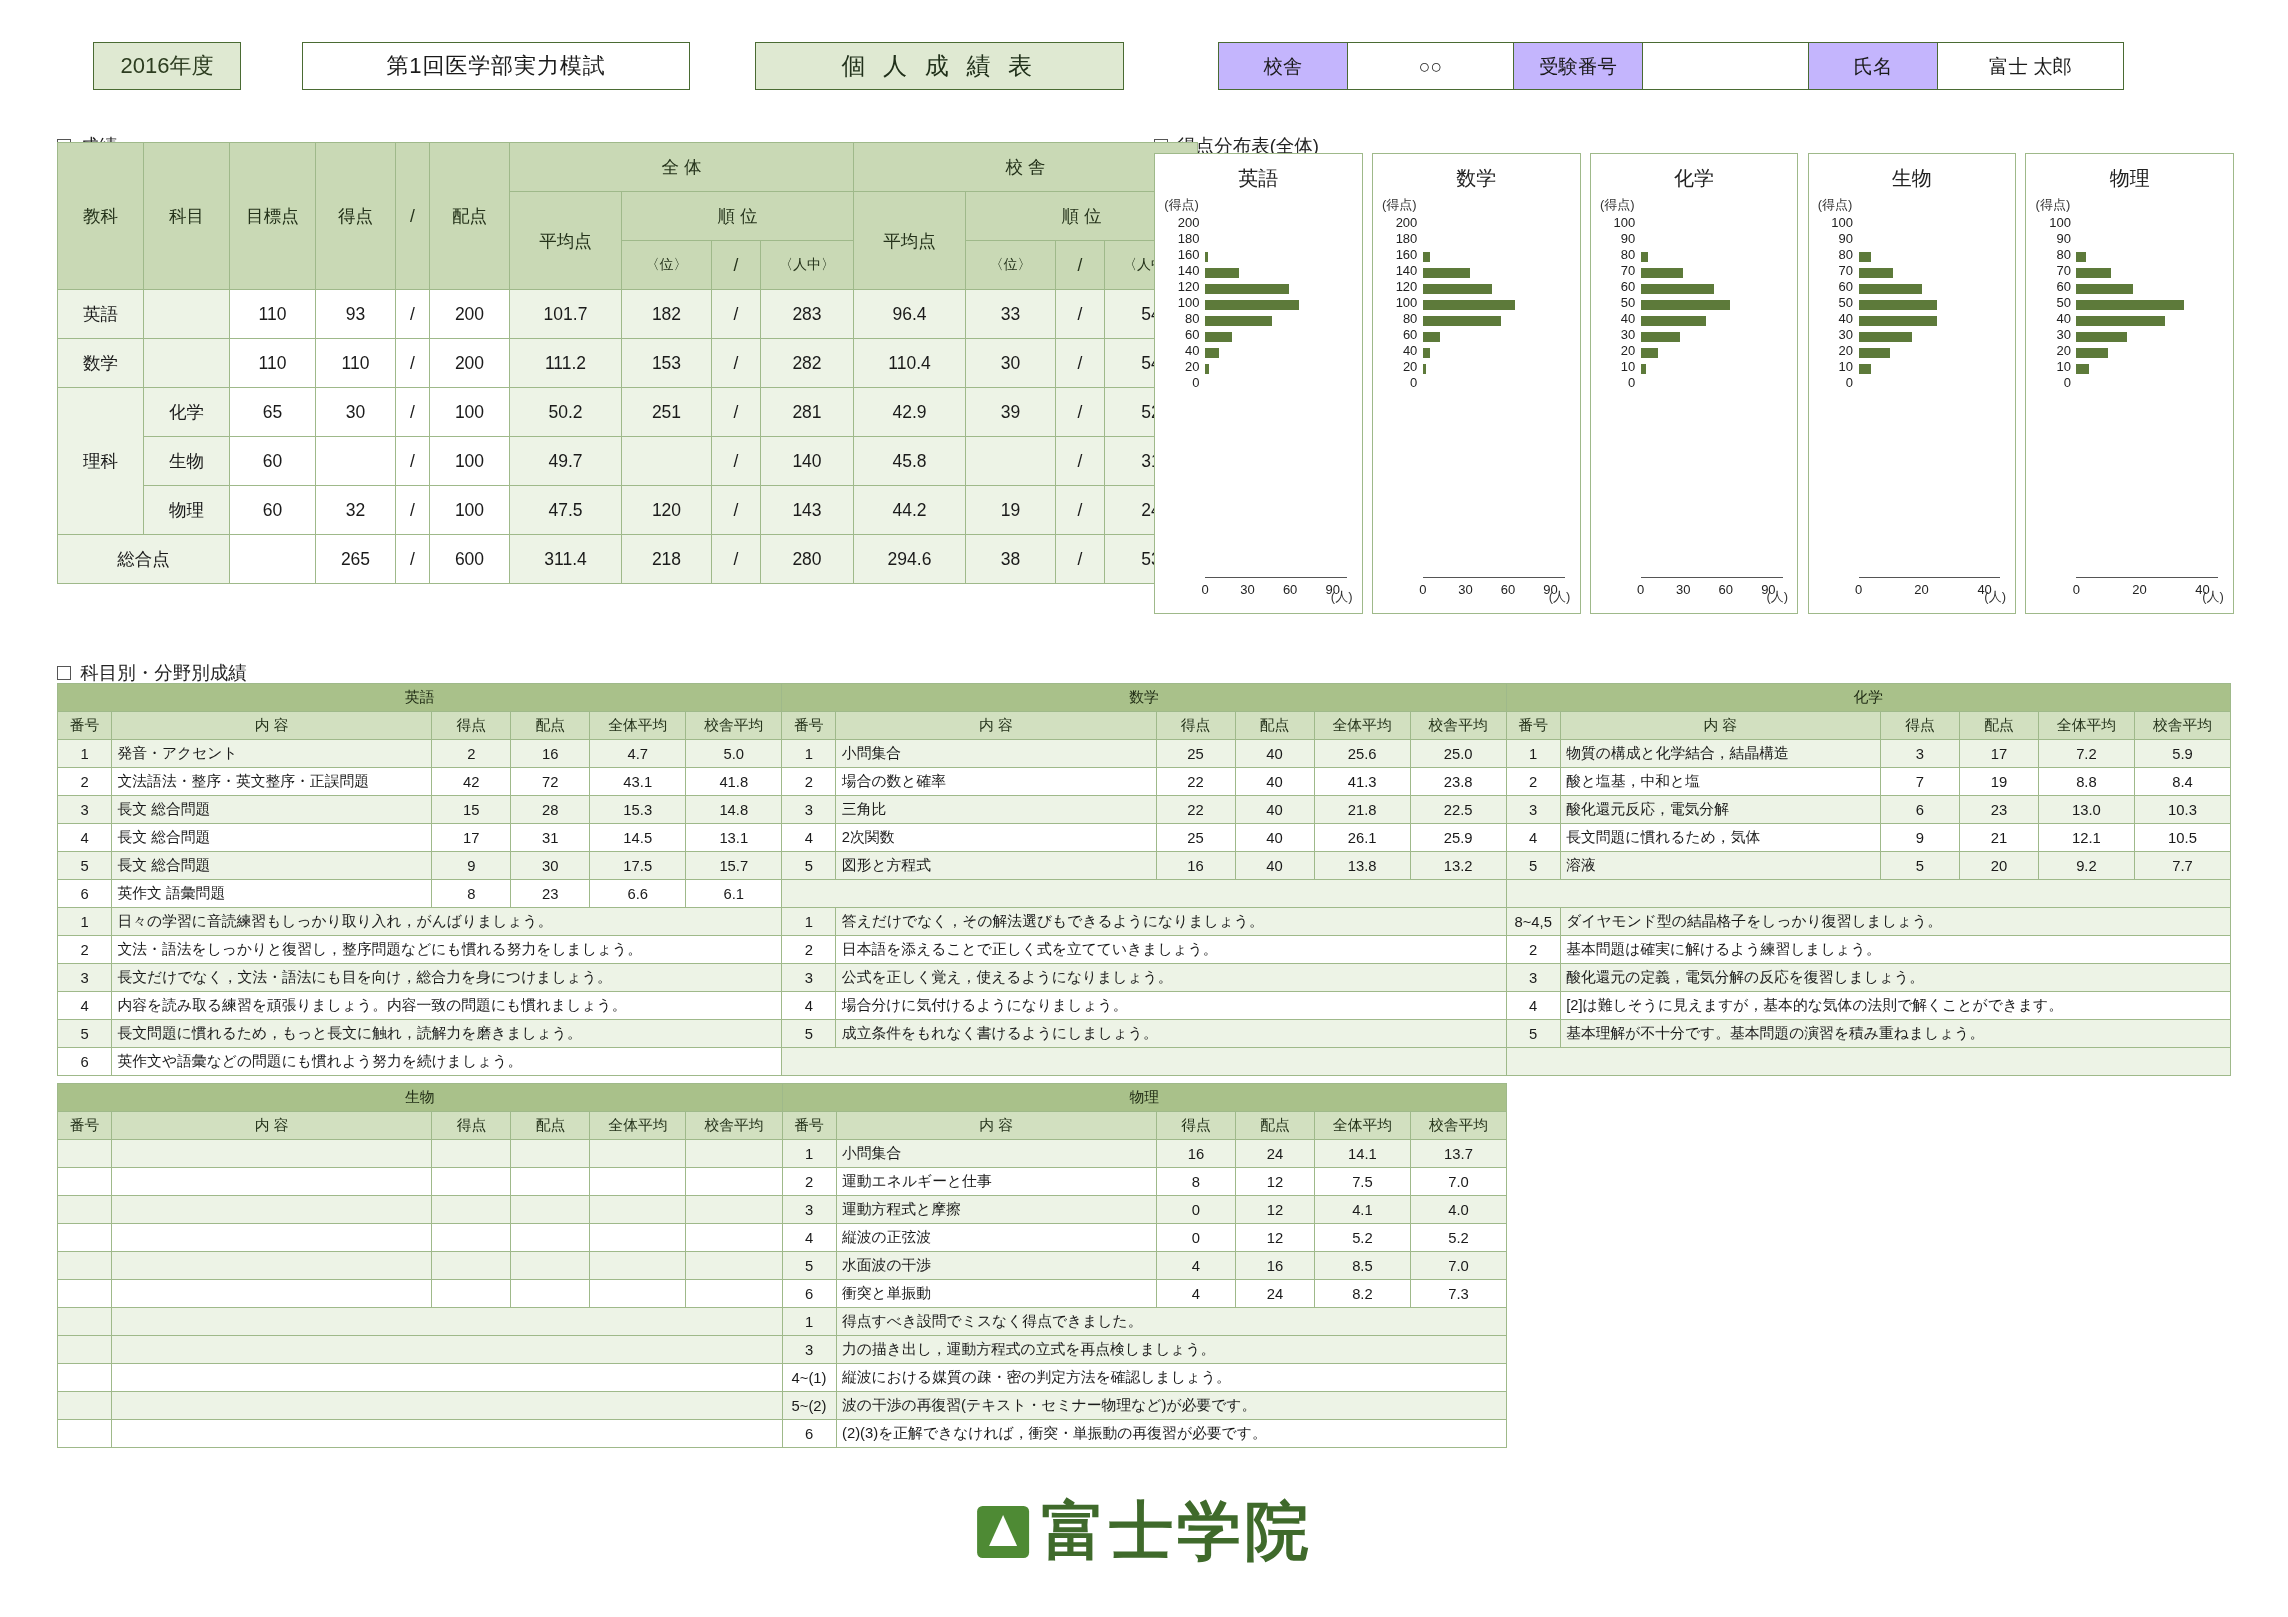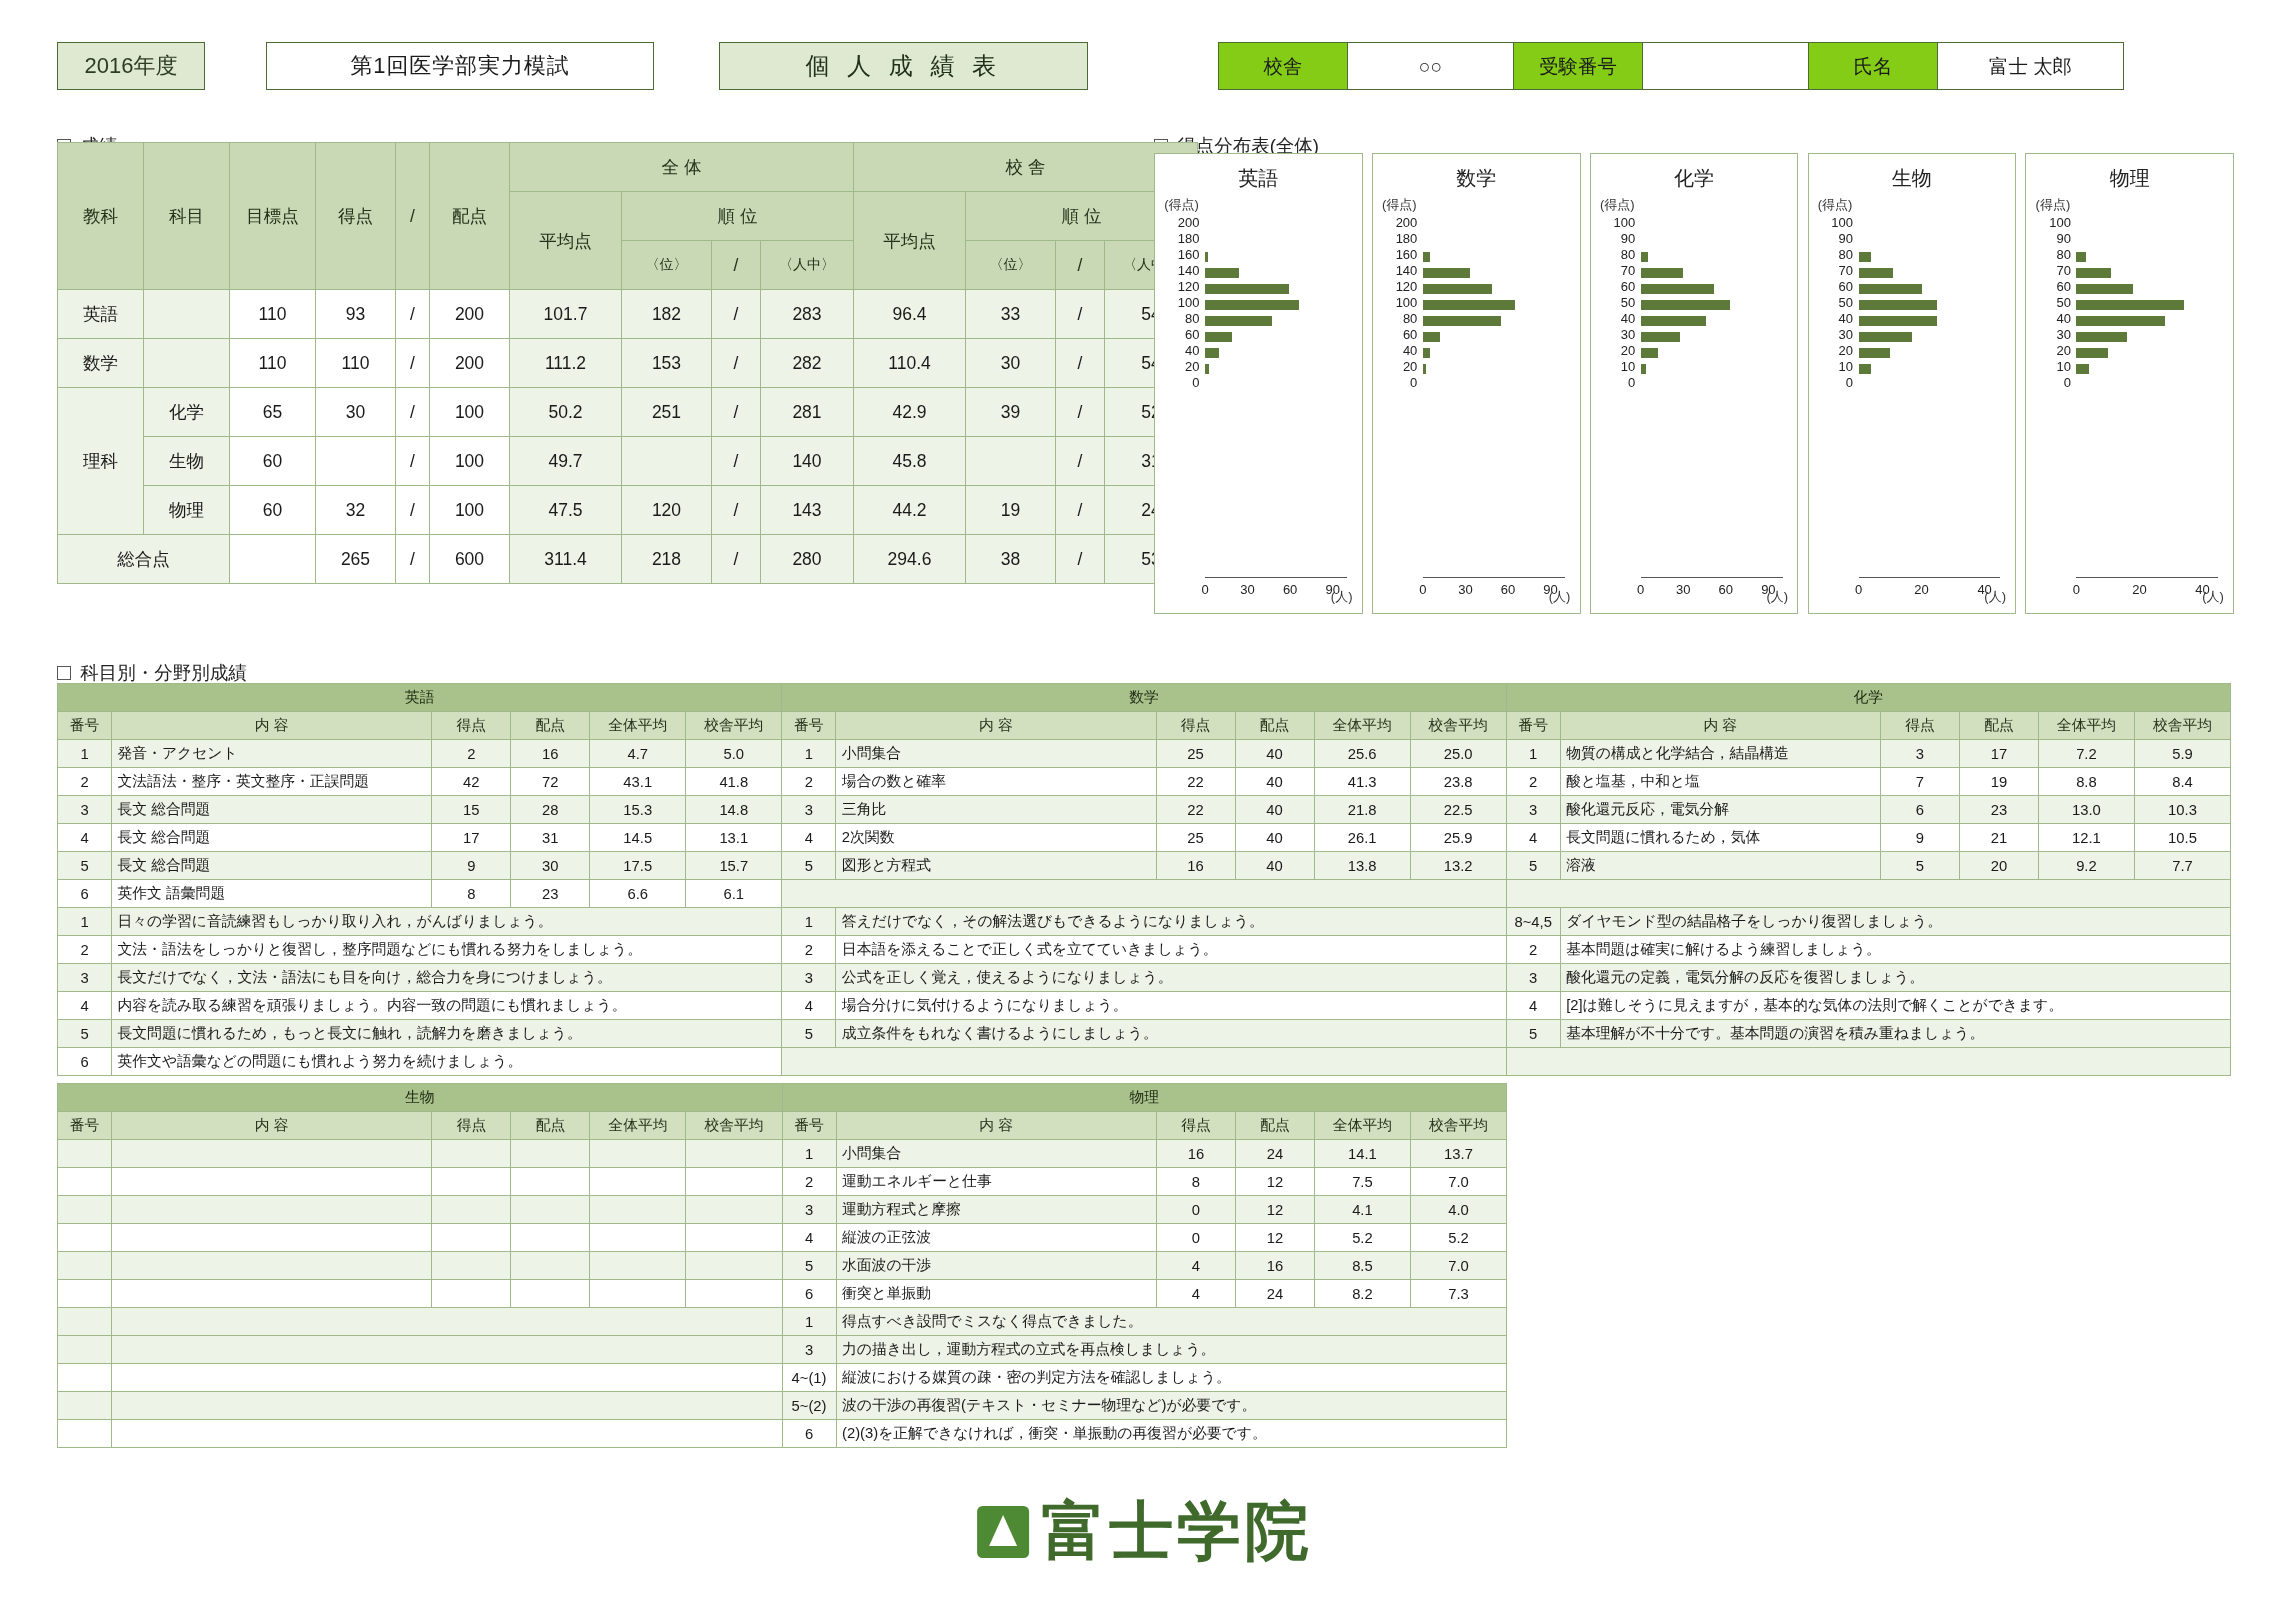--- a/index.html
+++ b/index.html
@@ -7,28 +7,28 @@
     width:2289px;height:1618px;
     background:#ffffff;
     font-family:"Liberation Sans","DejaVu Sans",sans-serif;
     color:#1a1a1a;
     -webkit-font-smoothing:antialiased;
   }
   .page{position:relative;width:2289px;height:1618px;box-sizing:border-box;padding:0;}
 
   
   .header{position:absolute;left:57px;top:42px;width:2174px;height:52px;display:flex;align-items:stretch;}
-  .hbox{border:1.8px solid #4a6b33;display:flex;align-items:center;justify-content:center;box-sizing:border-box;}
+  .hbox{border:1.8px solid #4a6b33;display:flex;align-items:center;justify-content:center;box-sizing:border-box;margin-left:36px;}
   .year{width:148px;height:48px;background:#dfe9d2;font-size:22px;color:#2d3d20;}
   .examname{width:388px;height:48px;margin-left:61px;background:#ffffff;font-size:22px;letter-spacing:0.9px;}
   .reporttitle{width:369px;height:48px;margin-left:65px;background:#dfe9d2;border:1.8px solid #4a6b33;font-size:24px;letter-spacing:5.5px;color:#20301a;display:flex;align-items:center;justify-content:center;box-sizing:border-box;}
   .idarea{position:absolute;left:1161px;top:0px;display:flex;height:48px;border:0.9px solid #4a6b33;box-sizing:border-box;}
   .idcell{display:flex;align-items:center;justify-content:center;font-size:19.4px;box-sizing:border-box;border-right:0.9px solid #4a6b33;}
   .idcell:last-child{border-right:none;}
-  .idlabel{background:#84cc16;width:129px;}
+  .idlabel{background:#c4b5fd;width:129px;}
   .idvalue{background:#ffffff;width:166px;}
   .idvalue.wide{width:185px;}
 
   
   .sect{position:absolute;font-size:18.5px;color:#222;display:flex;align-items:center;gap:9.2px;}
   .sect .sq{display:inline-block;width:12px;height:12px;border:1.4px solid #555;}
 
   
   table{border-collapse:collapse;}
   .g td,.g th{border:0.9px solid #9fb98a;font-size:17.5px;text-align:center;padding:0;}

